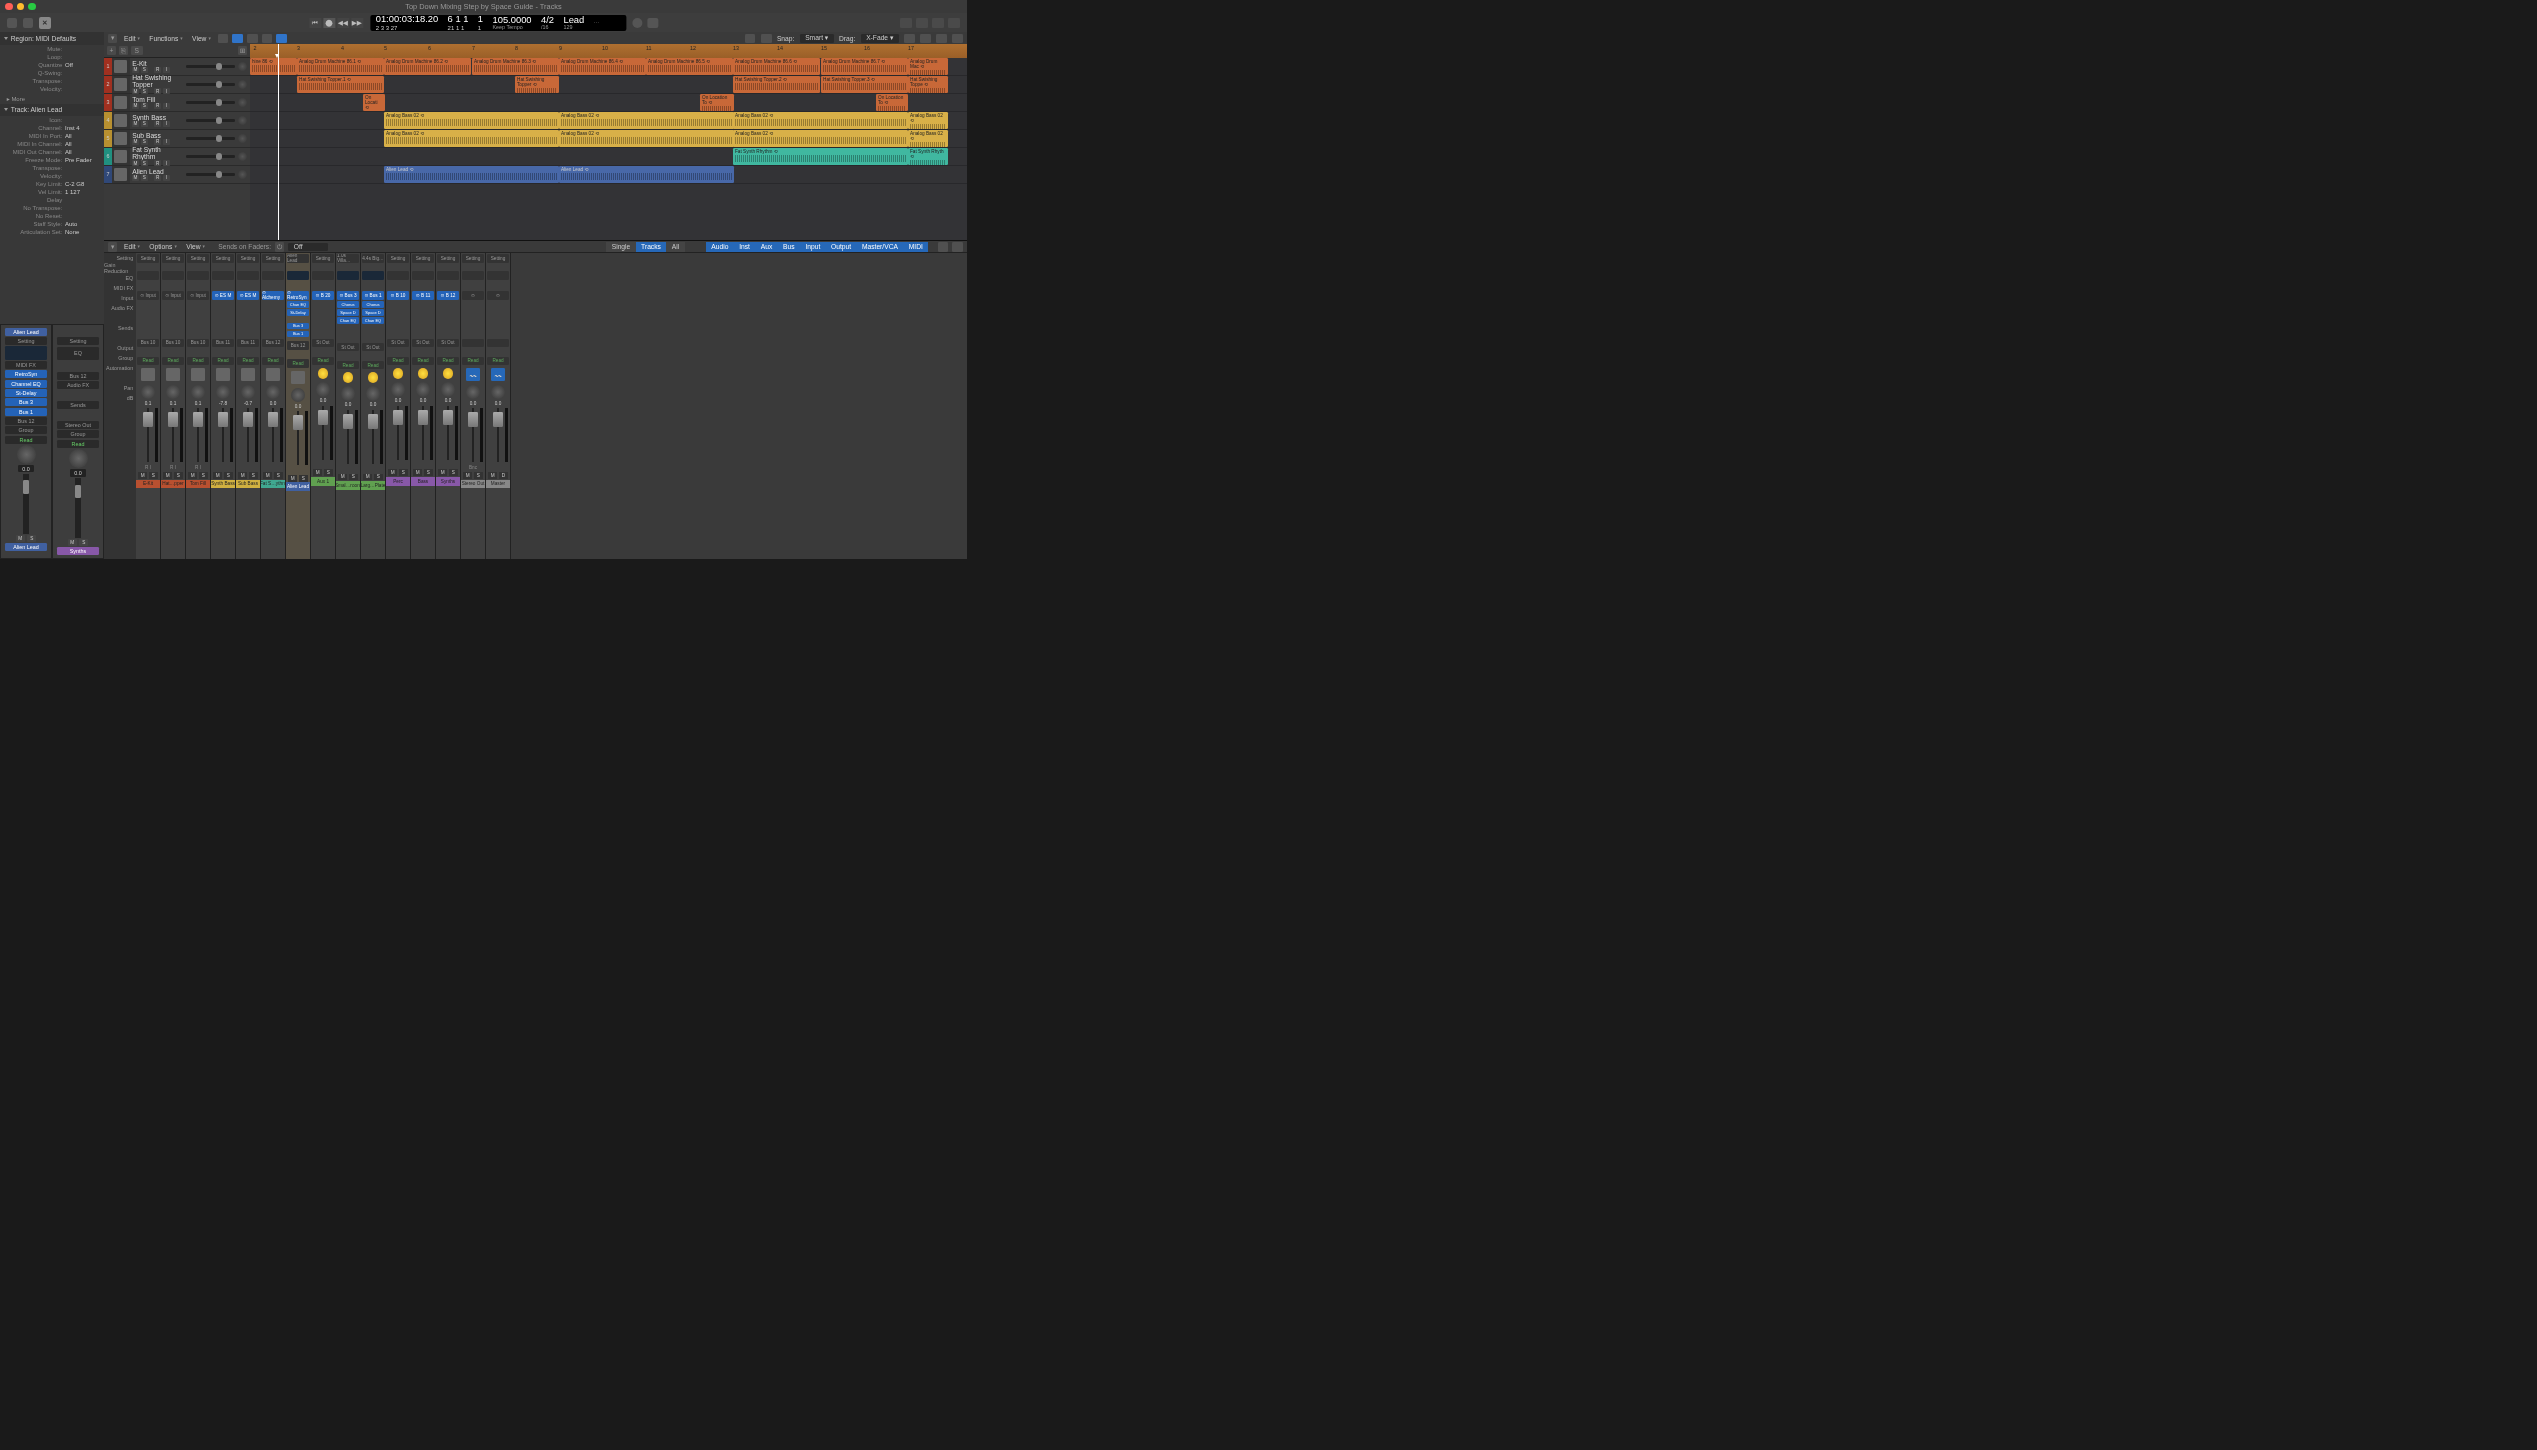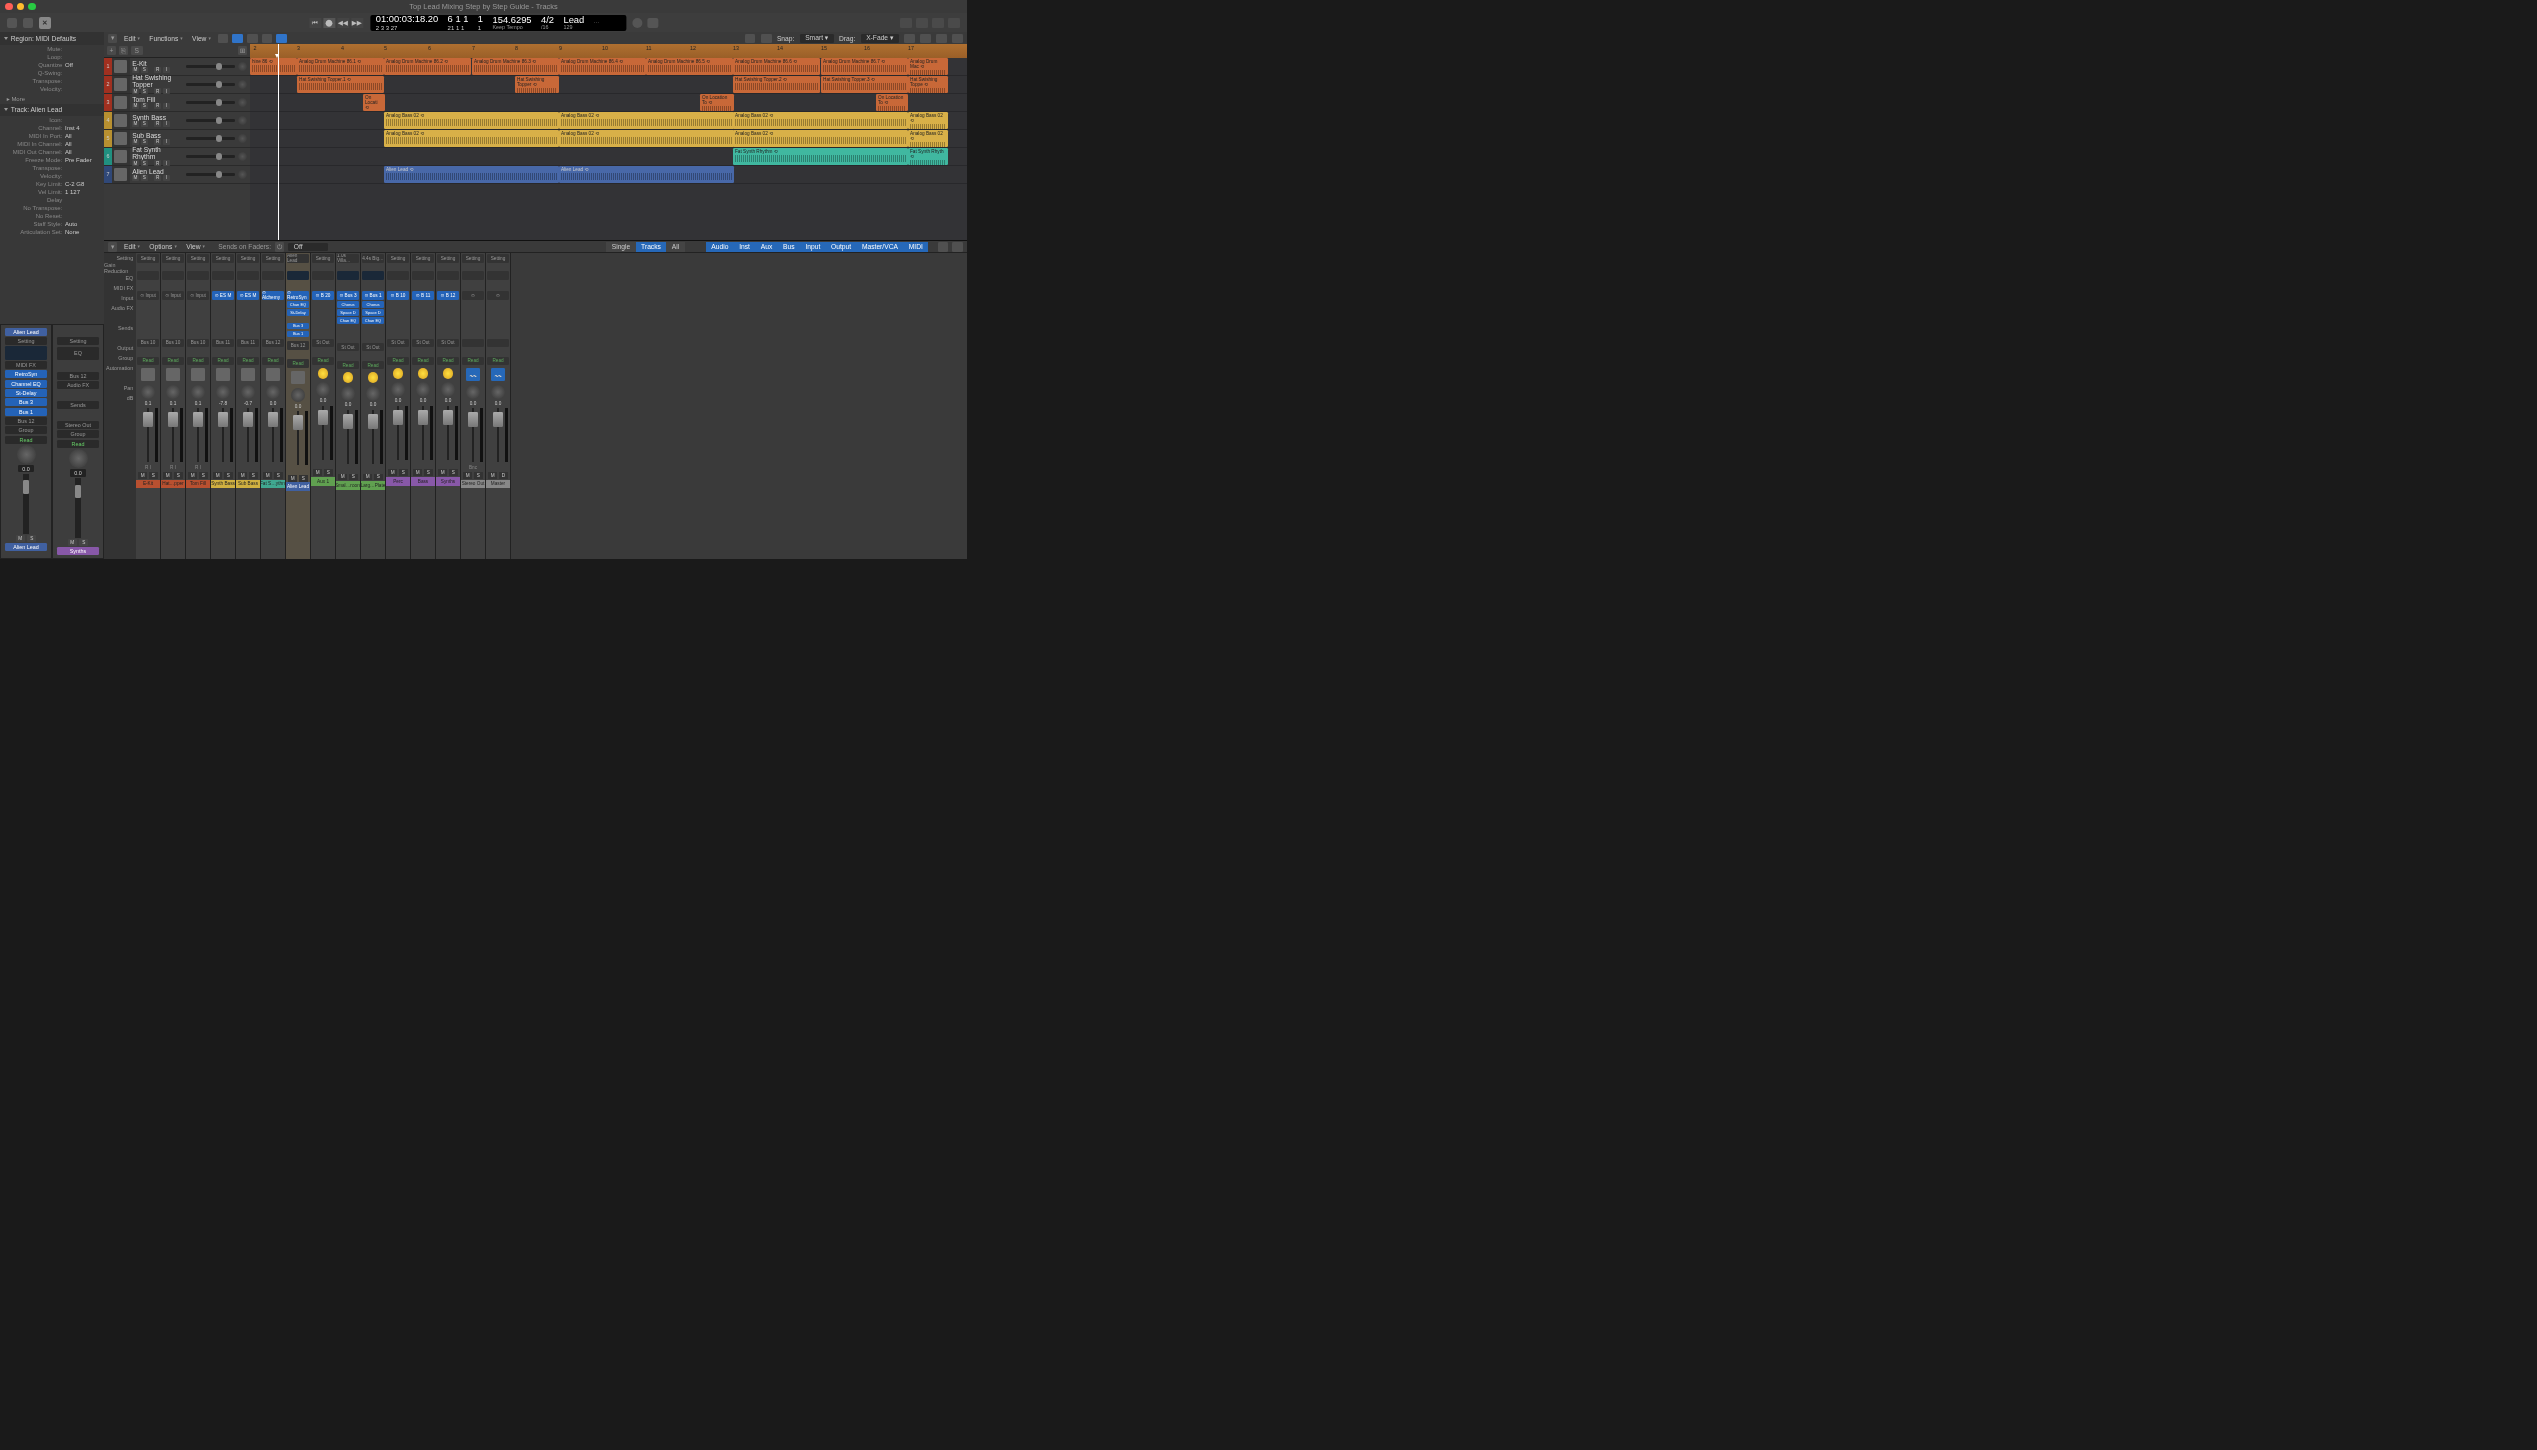--- a/index.html
+++ b/index.html
@@ -144,21 +144,21 @@
 <body>
 
 <div class="window">
 
   <div class="titlebar">
     <div class="traffic-lights">
       <div class="traffic-light tl-red"></div>
       <div class="traffic-light tl-yellow"></div>
       <div class="traffic-light tl-green"></div>
     </div>
-    <div class="title">Top Lead Mixing Step by Step Guide - Tracks</div>
+    <div class="title">Top Down Mixing Step by Space Guide - Tracks</div>
   </div>
 
   <div class="toolbar">
     <div class="tb-left">
       <div class="tb-btn"></div>
       <div class="tb-btn"></div>
       <div class="tb-x">✕</div>
     </div>
     <div class="transport">
       <div class="trans-btn">⏮</div>
@@ -172,21 +172,21 @@
         </div>
         <div class="lcd-col">
           <span class="lcd-big">6  1  1</span>
           <span class="lcd-sm">21  1  1</span>
         </div>
         <div class="lcd-col">
           <span class="lcd-big">1</span>
           <span class="lcd-sm">1</span>
         </div>
         <div class="lcd-col">
-          <span class="lcd-big">154.6295</span>
+          <span class="lcd-big">105.0000</span>
           <span class="lcd-label">Keep Tempo</span>
         </div>
         <div class="lcd-col">
           <span class="lcd-big">4/2</span>
           <span class="lcd-label">/16</span>
         </div>
         <div class="lcd-col">
           <span class="lcd-big">Lead</span>
           <span class="lcd-label">129</span>
         </div>

